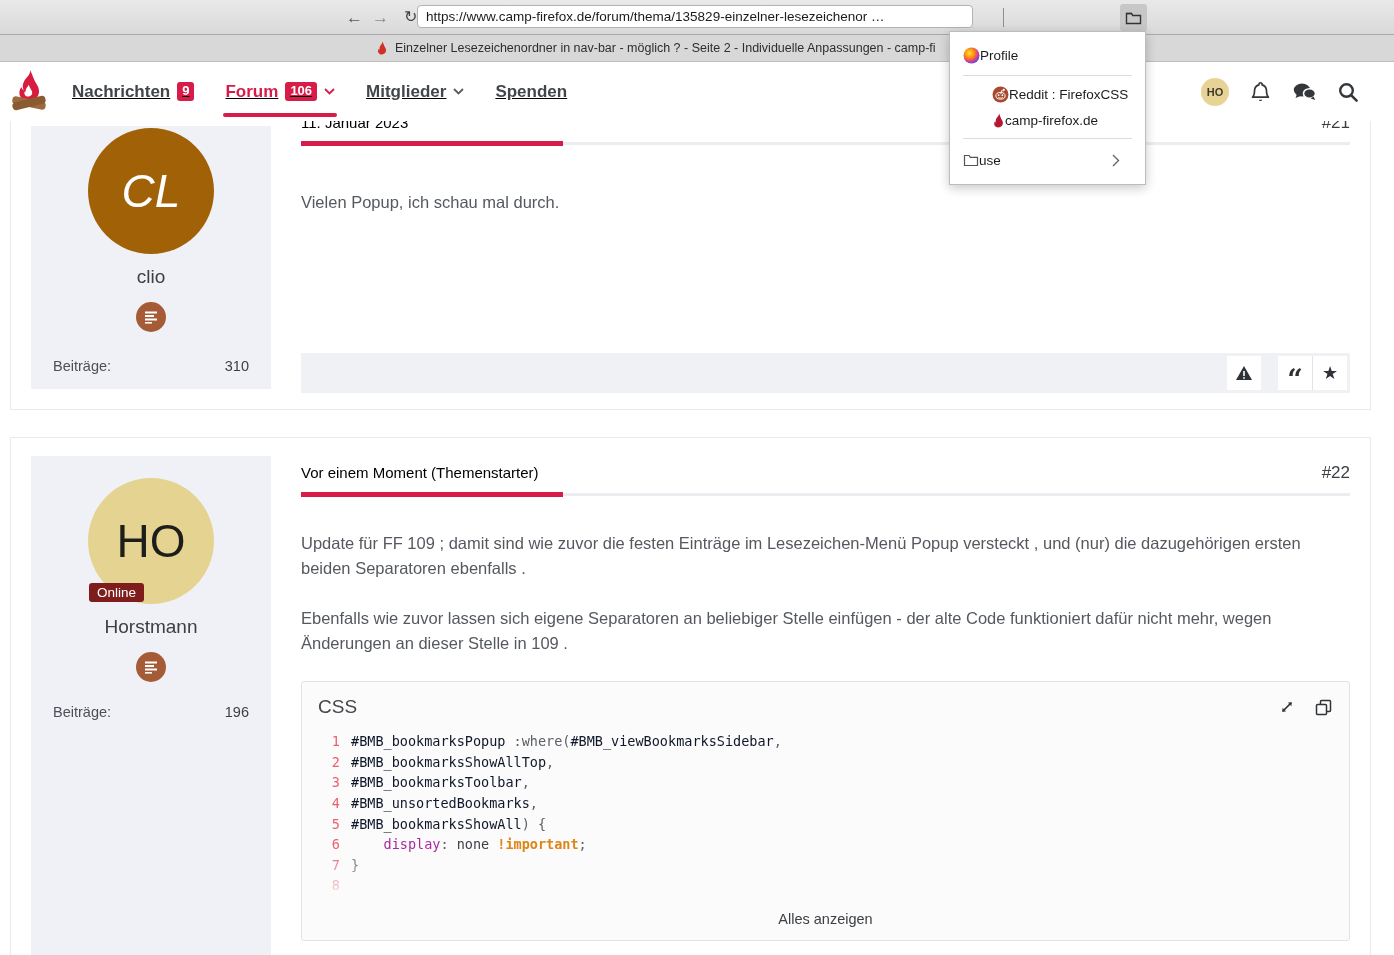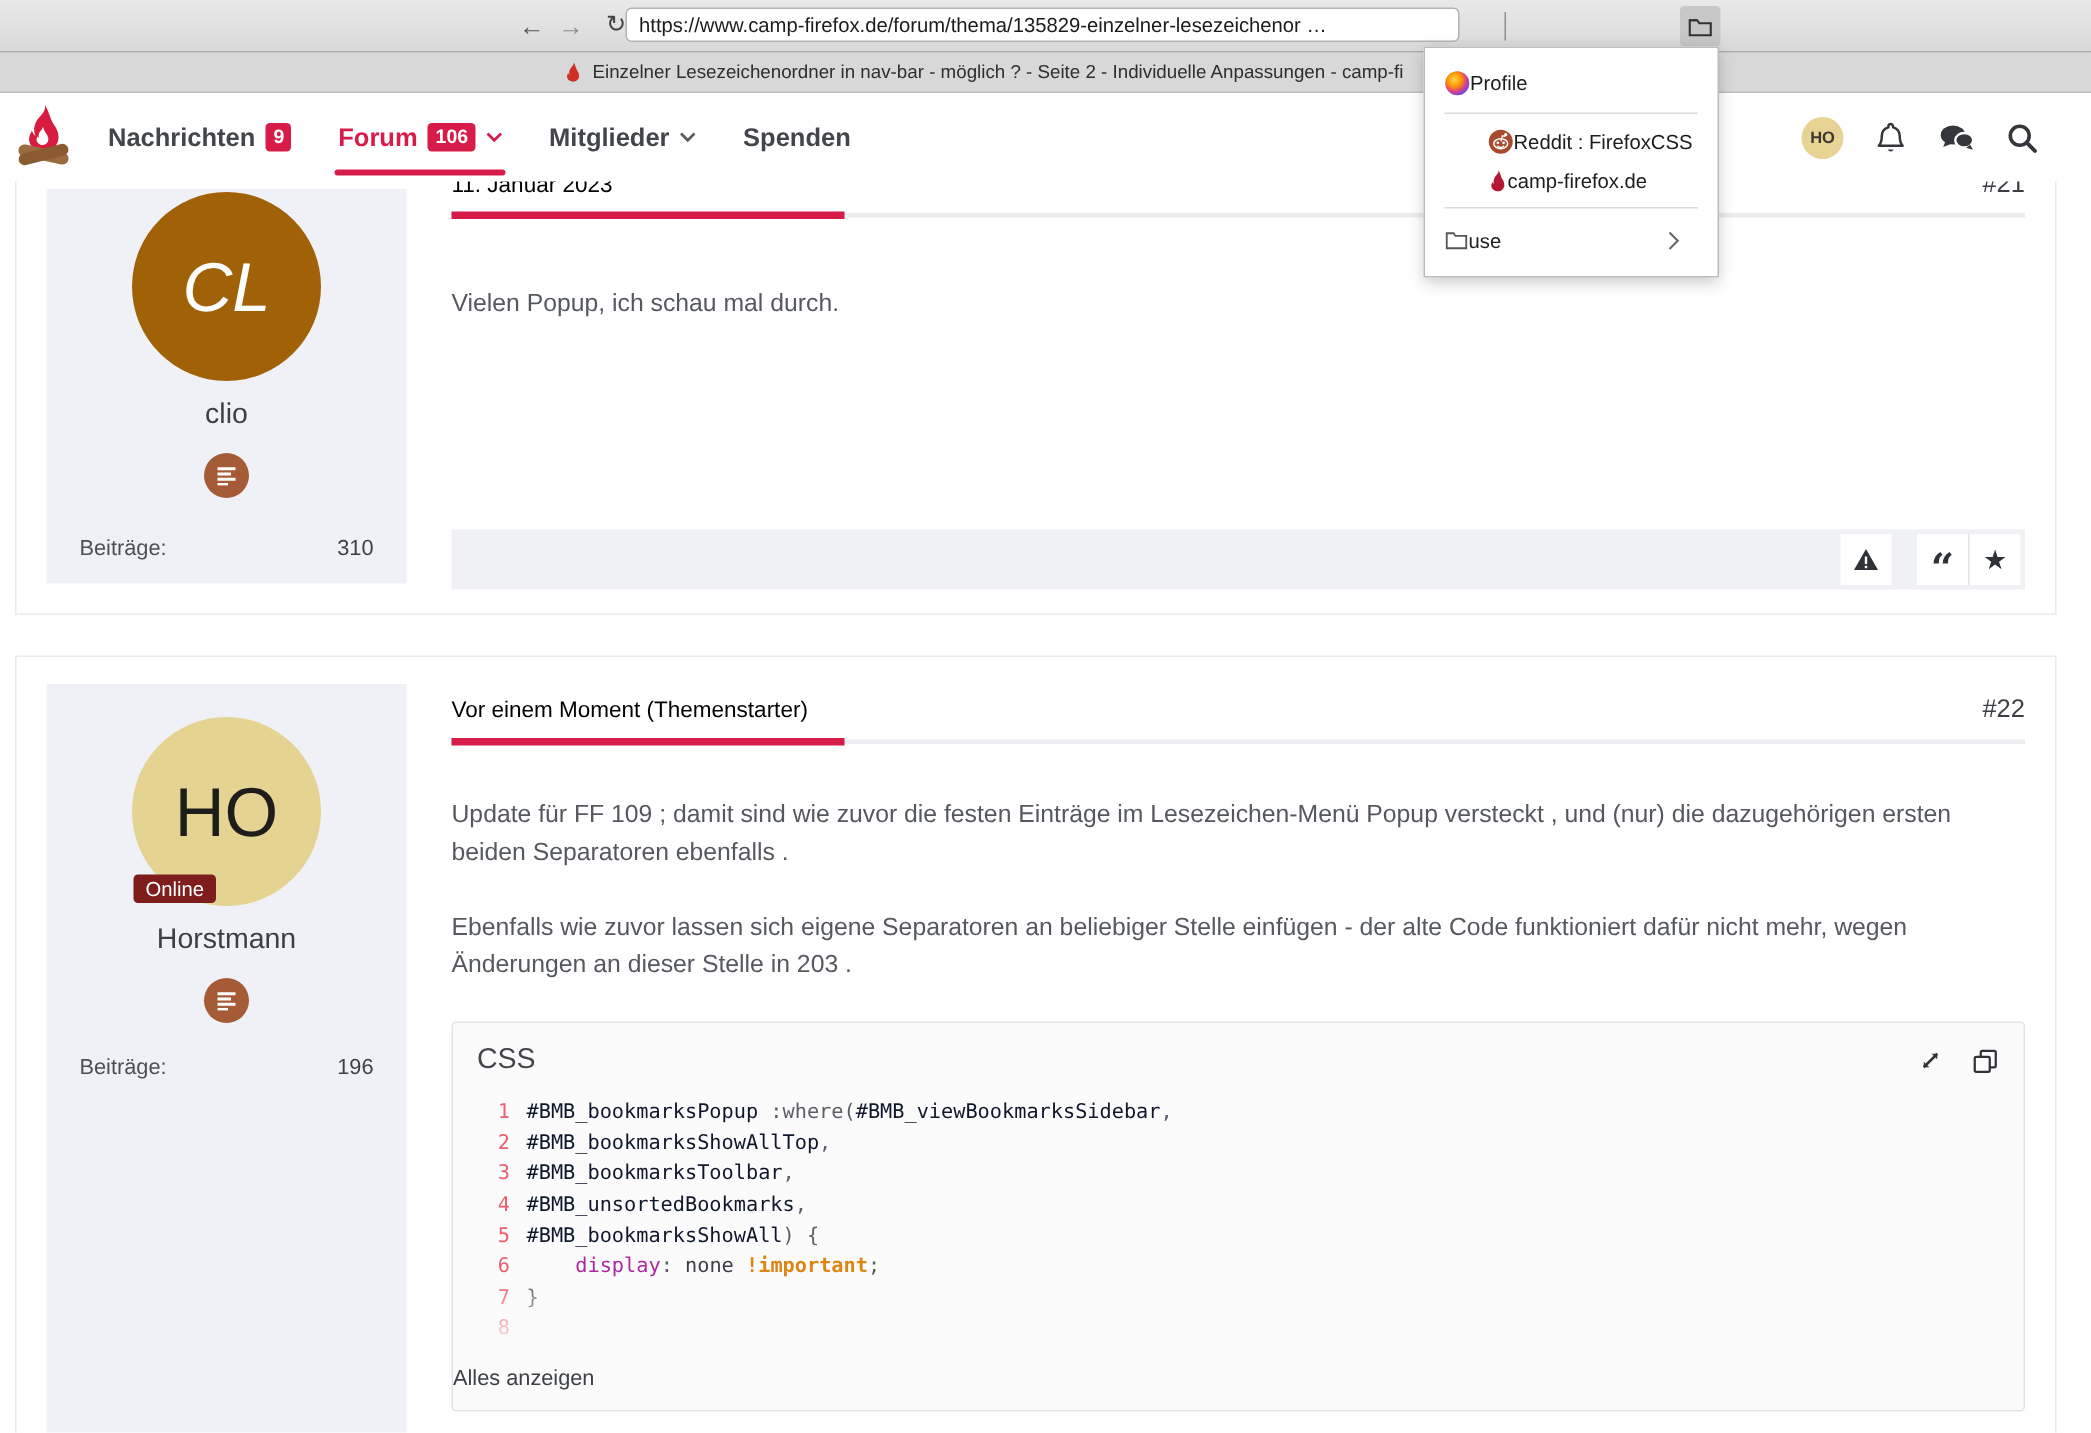--- a/index.html
+++ b/index.html
@@ -44,21 +44,21 @@
   .menu-row{height:30px;display:flex;align-items:center;padding:0 13px;gap:0;font-size:13.5px;color:#1c1c1e;}
   .menu-row.small{height:26px;margin-left:29px;}
   .menu-row.last{height:32px;}
   .menu-div{height:1px;background:#dcdcdc;margin:5px 13px;}
   .menu-chevron{margin-left:auto;margin-right:12px;display:flex;}
   
   .site-header{
     position:absolute;top:62px;left:0;width:1394px;height:59px;background:#fff;z-index:50;
   }
   .logo{position:absolute;left:8px;top:6px;}
-  .main-nav{position:absolute;left:72px;top:0;height:59px;display:flex;align-items:stretch;gap:31px;list-style:none;margin:0;padding:0;}
+  .main-nav{position:absolute;left:72px;top:0;height:59px;display:flex;align-items:stretch;gap:31px;list-style:none;margin:0;padding:0;text-decoration:underline;}
   .nav-item{position:relative;display:flex;align-items:center;gap:7px;font-size:17px;font-weight:600;color:#42464b;}
   .nav-item.active{color:#d81c4a;}
   .nav-item.active::after{
     content:"";position:absolute;left:-2px;right:-2px;bottom:4px;height:4px;background:#d81c4a;border-radius:2px;
   }
   .nav-badge{background:#d81c4a;color:#fff;font-size:13px;font-weight:700;padding:2px 5px;border-radius:3px;line-height:1.1;}
   .header-actions{position:absolute;right:35px;top:0;height:59px;display:flex;align-items:center;gap:20px;}
   .mini-avatar{width:28px;height:28px;border-radius:50%;background:#e7d494;display:flex;align-items:center;justify-content:center;
     font-size:11px;font-weight:700;color:#3c3a30;}
   
@@ -110,21 +110,21 @@
   .code-lines{margin-top:12px;padding-left:16px;font-family:"DejaVu Sans Mono",monospace;font-size:13.5px;}
   .code-line{display:flex;height:20.6px;align-items:center;}
   .code-line .ln{width:22px;text-align:right;margin-right:11px;color:#ec5f6e;flex:none;}
   .code-text{white-space:pre;}
   .code-text .sel{color:#0f172a;}
   .code-text .prop{color:#a92aa0;}
   .code-text .val{color:#3b3f45;}
   .code-text .imp{color:#dd8615;font-weight:700;}
   .code-text .pun{color:#5c6066;}
   .code-fade{position:absolute;left:1px;right:1px;bottom:1px;height:88px;background:linear-gradient(rgba(251,251,251,0),#fbfbfb 62%);pointer-events:none;}
-  .show-all{position:absolute;left:0;right:0;bottom:13px;font-size:14.5px;color:#3d4145;z-index:2;margin-top:28px;}
+  .show-all{position:absolute;left:0;right:0;bottom:13px;text-align:center;font-size:14.5px;color:#3d4145;z-index:2;margin-top:28px;}
   svg{display:block;}
 </style>
 </head>
 <body>
 
 <div class="browser-toolbar">
   <div class="nav-btns">
     <span class="tb-btn back">←</span>
     <span class="tb-btn fwd">→</span>
     <span class="tb-btn reload">↻</span>
@@ -274,21 +274,21 @@
   <div class="post-body">
     <div class="meta-row">
       <span class="meta-date">Vor einem Moment (Themenstarter)</span>
       <span class="post-number">#22</span>
     </div>
     <div class="hbar">
         <div class="track"></div>
         <div class="fill"></div>
       </div>
     <p class="post-text para1">Update für FF 109 ; damit sind wie zuvor die festen Einträge im Lesezeichen-Menü Popup versteckt , und (nur) die dazugehörigen ersten beiden Separatoren ebenfalls .</p>
-    <p class="post-text para2">Ebenfalls wie zuvor lassen sich eigene Separatoren an beliebiger Stelle einfügen - der alte Code funktioniert dafür nicht mehr, wegen Änderungen an dieser Stelle in 203 .</p>
+    <p class="post-text para2">Ebenfalls wie zuvor lassen sich eigene Separatoren an beliebiger Stelle einfügen - der alte Code funktioniert dafür nicht mehr, wegen Änderungen an dieser Stelle in 109 .</p>
 
     <div class="code-block">
       <div class="code-header">
         <span class="code-lang">CSS</span>
         <div class="code-tools">
           <svg width="18" height="18" viewBox="0 0 18 18">
             <path d="M4.5 13.5L13.5 4.5" stroke="#2f3337" stroke-width="1.7"></path>
             <path d="M9.8 4.5h3.7v3.7z" fill="#2f3337"></path>
             <path d="M8.2 13.5H4.5V9.8z" fill="#2f3337"></path>
           </svg>

